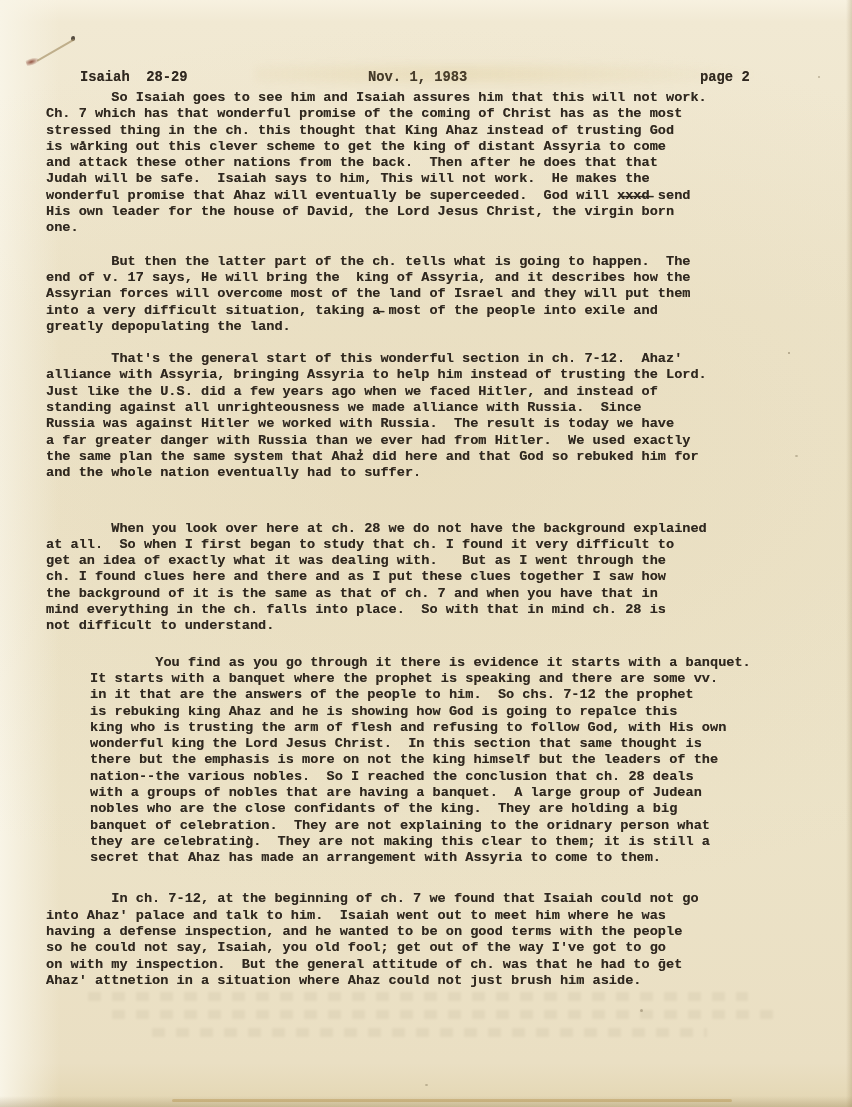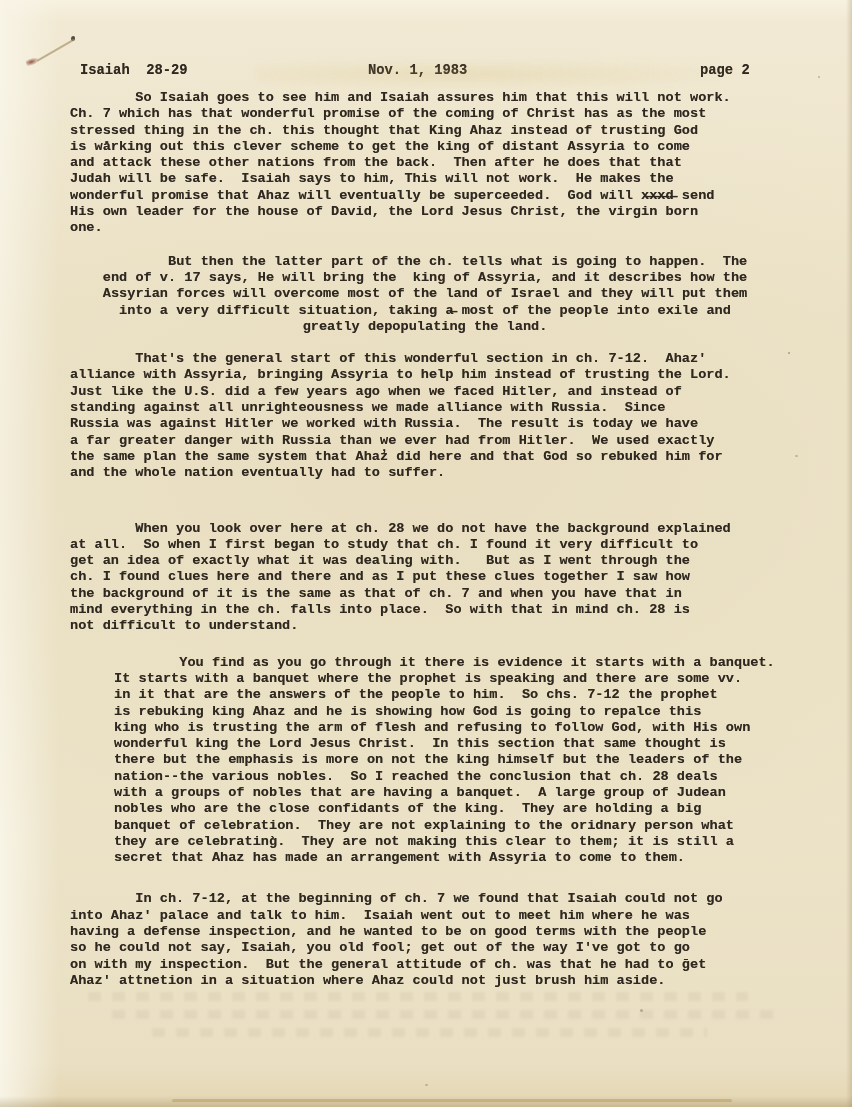--- a/index.html
+++ b/index.html
@@ -10,39 +10,39 @@
     overflow:hidden;
     font-family:"Liberation Mono","DejaVu Sans Mono",monospace;
     color:#2f2820;
     background:
       radial-gradient(ellipse 130% 55% at 50% 42%, rgba(222,206,168,0.30), rgba(222,206,168,0) 72%),
       linear-gradient(90deg, #f8f4e6 0%, rgba(248,244,230,0) 7%),
       linear-gradient(180deg, #f7f1e0 0%, #f1e9d3 2%, #ede4ca 28%, #ece3c8 72%, #eadfc3 96%, #e3d6b2 100%);
   }
   .header-line { position:absolute; top:54px; left:0; width:852px; height:18px; }
   .header-line span {
-    position:absolute; top:9px;
+    position:absolute; top:16px;
     font-size:13.8px; font-weight:bold; white-space:pre;
     text-shadow:0 0 0.5px rgba(45,35,22,0.55);
   }
   .hdr-left   { left:80px; }
   .hdr-center { left:368px; }
   .hdr-right  { left:700px; }
 
-  .doc-body { position:absolute; left:70px; top:90px; width:710px; }
+  .doc-body { position:absolute; left:46px; top:90px; width:710px; }
   .para {
     margin:0;
     font-size:13.6px;
     line-height:16.3px;
     font-weight:bold;
     white-space:pre;
     text-shadow:0 0 0.5px rgba(45,35,22,0.5);
   }
   .para.p1 { margin-bottom:17px; }
-  .para.p2 { margin-bottom:16px;text-align:center; }
+  .para.p2 { margin-bottom:16px; }
   .para.p3 { margin-bottom:33px; }
   .para.p4 { margin-bottom:20px;margin-top:39px; }
   .para.p5 { margin-bottom:25px;margin-left:44px; }
   .para.p6 { margin-bottom:0; }
 
   
   .stain-top {
     position:absolute; left:255px; top:60px; width:510px; height:28px;
     background:radial-gradient(ellipse at 40% 50%, rgba(212,185,110,0.22), rgba(212,185,110,0) 70%);
     filter:blur(3px);

